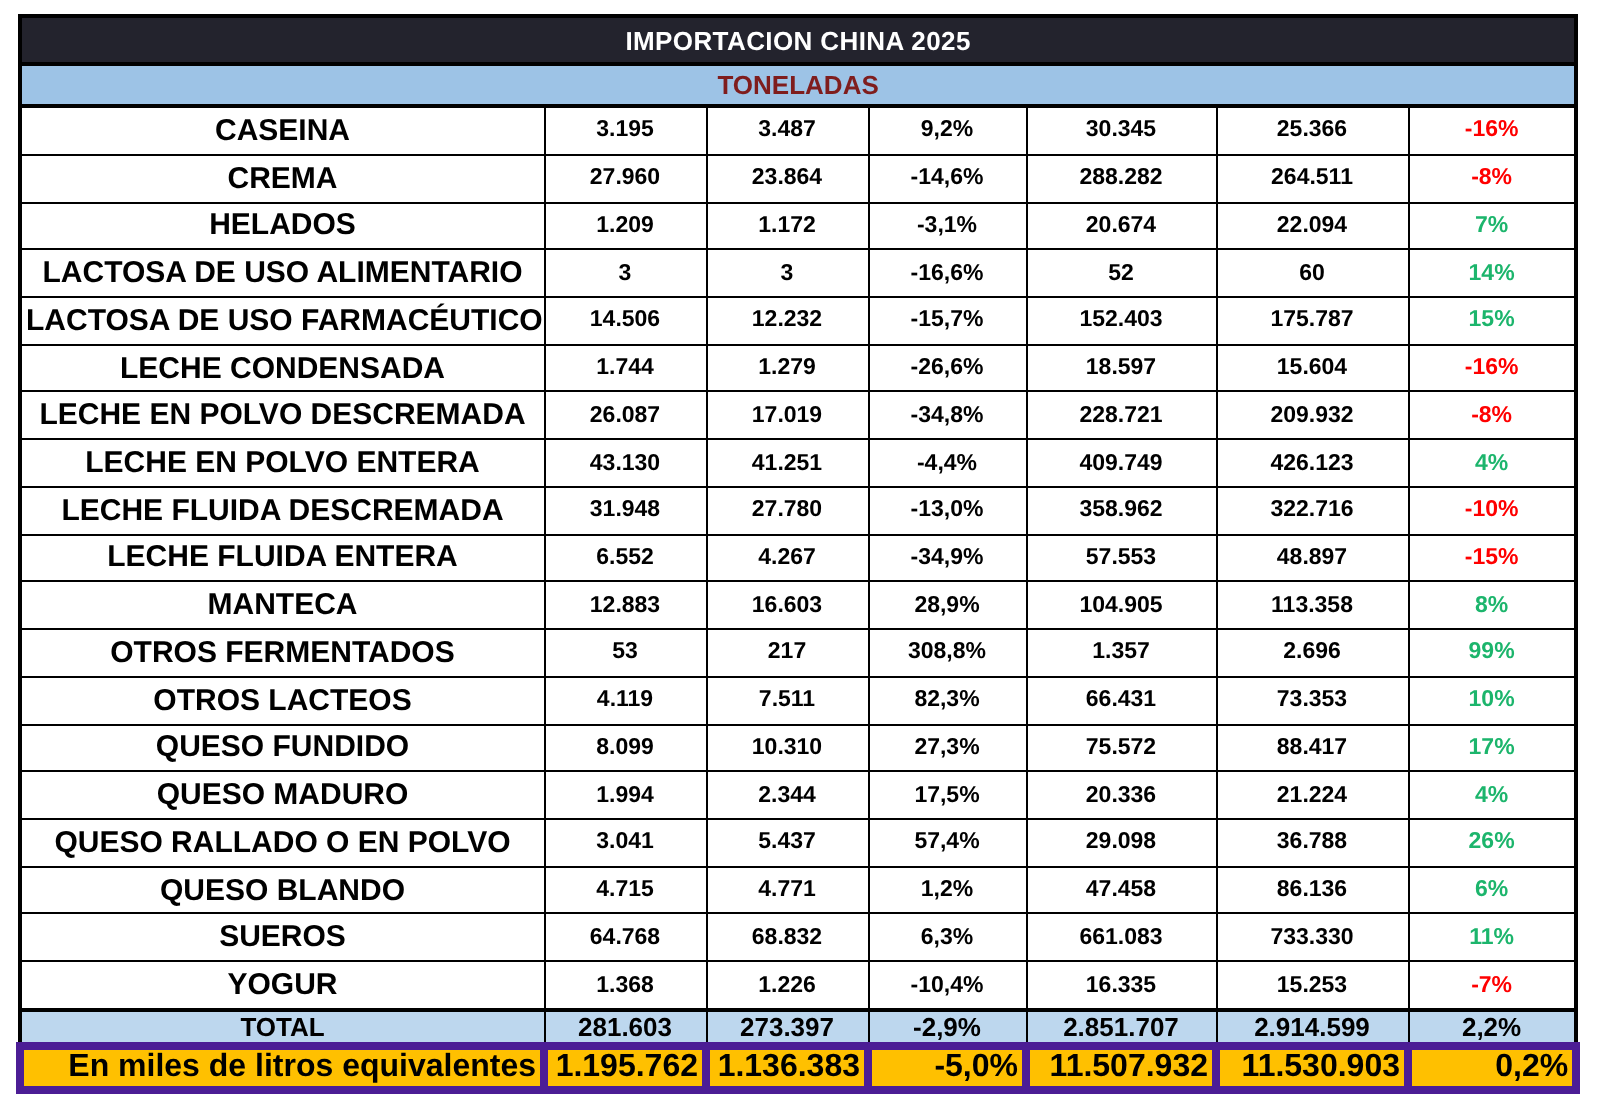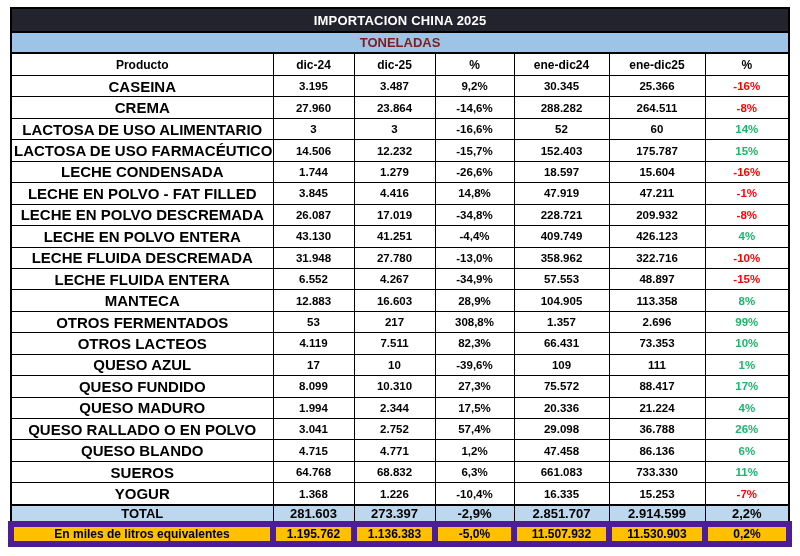--- a/index.html
+++ b/index.html
@@ -51,22 +51,23 @@
   tbody td { font-size: 11.5px; background: #ffffff; }
   tbody td.product { font-size: 15px; }
   td.thick, th.thick { border-left: 4px solid #000; }
   tr.total-row td {
     background: var(--total-bg, #bdd7ee);
     font-size: 13px;
     border-top: 2px solid #000;
   }
   tr.footer-row td {
     background: var(--footer-bg, #ffc000);
-    font-size: 12px;
-    border: 6px solid #4c1d95;
+    font-size: 16px;
+    border: 4px solid #4c1d95;
+    text-align: right;
   }
   td.pct-pos { color: var(--green, #1cb56c); }
   td.pct-neg { color: var(--red, #ff0000); margin-left: 12px; }
   table.report { border: 2px solid #000; }
 </style>
 </head>
 <body>
 
 <div class="canvas">
   <table class="report">
@@ -79,29 +80,20 @@
       <col style="width:96px">
       <col style="width:84px">
     </colgroup>
     <thead>
       <tr class="title-row">
         <th colspan="7">IMPORTACION CHINA 2025</th>
       </tr>
       <tr class="subtitle-row">
         <th colspan="7">TONELADAS</th>
       </tr>
-      <tr class="cols-row" id="cols-row">
-          <th>Producto</th>
-          <th>dic-24</th>
-          <th>dic-25</th>
-          <th>%</th>
-          <th class="thick">ene-dic24</th>
-          <th>ene-dic25</th>
-          <th>%</th>
-        </tr>
     </thead>
     <tbody id="table-body">
         <tr>
           <td class="product">CASEINA</td>
           <td>3.195</td>
           <td>3.487</td>
           <td>9,2%</td>
           <td class="thick">30.345</td>
           <td>25.366</td>
           <td class="pct-neg">-16%</td>
@@ -109,20 +101,29 @@
         <tr>
           <td class="product">CREMA</td>
           <td>27.960</td>
           <td>23.864</td>
           <td>-14,6%</td>
           <td class="thick">288.282</td>
           <td>264.511</td>
           <td class="pct-neg">-8%</td>
         </tr>
         <tr>
+          <td class="product">HELADOS</td>
+          <td>1.209</td>
+          <td>1.172</td>
+          <td>-3,1%</td>
+          <td class="thick">20.674</td>
+          <td>22.094</td>
+          <td class="pct-pos">7%</td>
+        </tr>
+        <tr>
           <td class="product">LACTOSA DE USO ALIMENTARIO</td>
           <td>3</td>
           <td>3</td>
           <td>-16,6%</td>
           <td class="thick">52</td>
           <td>60</td>
           <td class="pct-pos">14%</td>
         </tr>
         <tr>
           <td class="product">LACTOSA DE USO FARMACÉUTICO</td>
@@ -136,29 +137,20 @@
         <tr>
           <td class="product">LECHE CONDENSADA</td>
           <td>1.744</td>
           <td>1.279</td>
           <td>-26,6%</td>
           <td class="thick">18.597</td>
           <td>15.604</td>
           <td class="pct-neg">-16%</td>
         </tr>
         <tr>
-          <td class="product">LECHE EN POLVO - FAT FILLED</td>
-          <td>3.845</td>
-          <td>4.416</td>
-          <td>14,8%</td>
-          <td class="thick">47.919</td>
-          <td>47.211</td>
-          <td class="pct-neg">-1%</td>
-        </tr>
-        <tr>
           <td class="product">LECHE EN POLVO DESCREMADA</td>
           <td>26.087</td>
           <td>17.019</td>
           <td>-34,8%</td>
           <td class="thick">228.721</td>
           <td>209.932</td>
           <td class="pct-neg">-8%</td>
         </tr>
         <tr>
           <td class="product">LECHE EN POLVO ENTERA</td>
@@ -208,50 +200,41 @@
         <tr>
           <td class="product">OTROS LACTEOS</td>
           <td>4.119</td>
           <td>7.511</td>
           <td>82,3%</td>
           <td class="thick">66.431</td>
           <td>73.353</td>
           <td class="pct-pos">10%</td>
         </tr>
         <tr>
-          <td class="product">QUESO AZUL</td>
-          <td>17</td>
-          <td>10</td>
-          <td>-39,6%</td>
-          <td class="thick">109</td>
-          <td>111</td>
-          <td class="pct-pos">1%</td>
-        </tr>
-        <tr>
           <td class="product">QUESO FUNDIDO</td>
           <td>8.099</td>
           <td>10.310</td>
           <td>27,3%</td>
           <td class="thick">75.572</td>
           <td>88.417</td>
           <td class="pct-pos">17%</td>
         </tr>
         <tr>
           <td class="product">QUESO MADURO</td>
           <td>1.994</td>
           <td>2.344</td>
           <td>17,5%</td>
           <td class="thick">20.336</td>
           <td>21.224</td>
           <td class="pct-pos">4%</td>
         </tr>
         <tr>
           <td class="product">QUESO RALLADO O EN POLVO</td>
           <td>3.041</td>
-          <td>2.752</td>
+          <td>5.437</td>
           <td>57,4%</td>
           <td class="thick">29.098</td>
           <td>36.788</td>
           <td class="pct-pos">26%</td>
         </tr>
         <tr>
           <td class="product">QUESO BLANDO</td>
           <td>4.715</td>
           <td>4.771</td>
           <td>1,2%</td>

